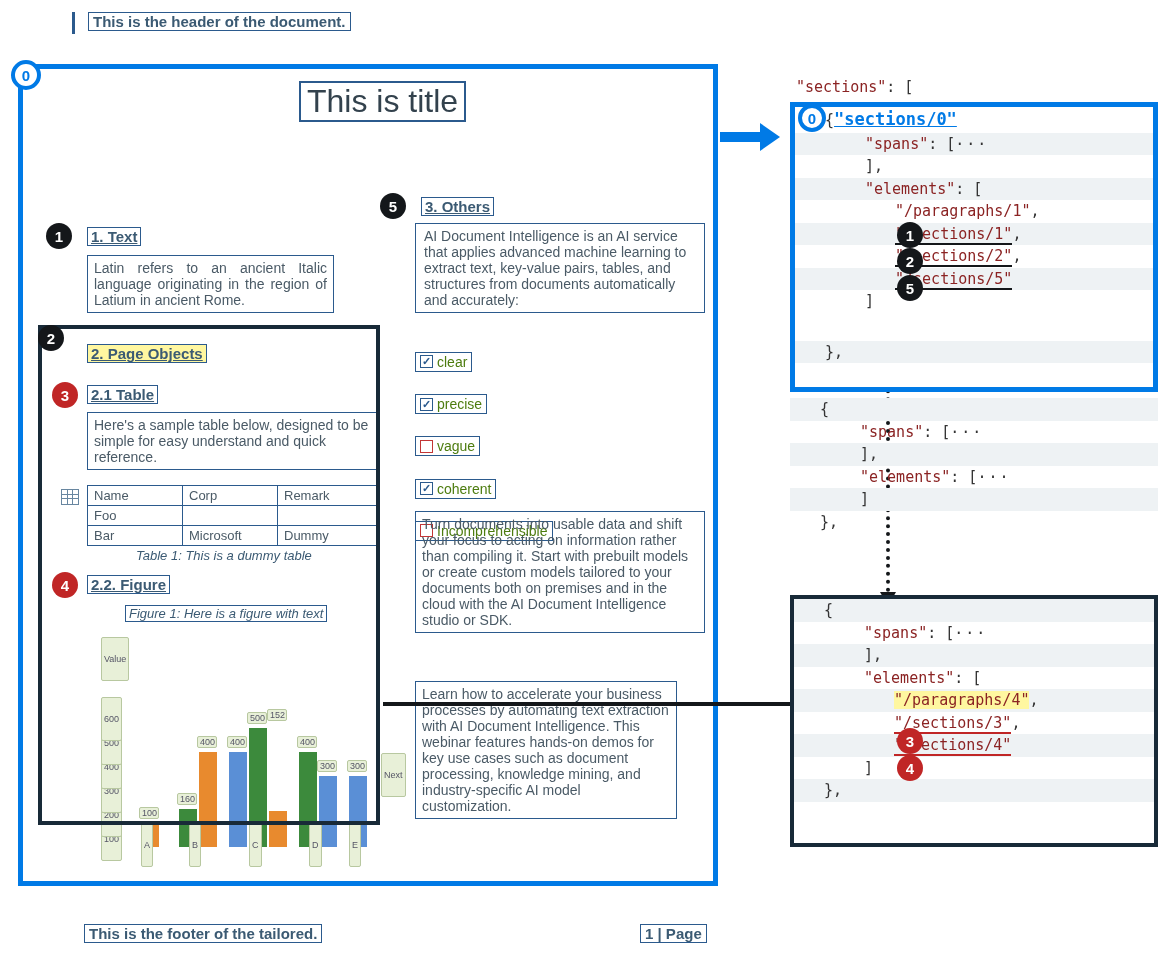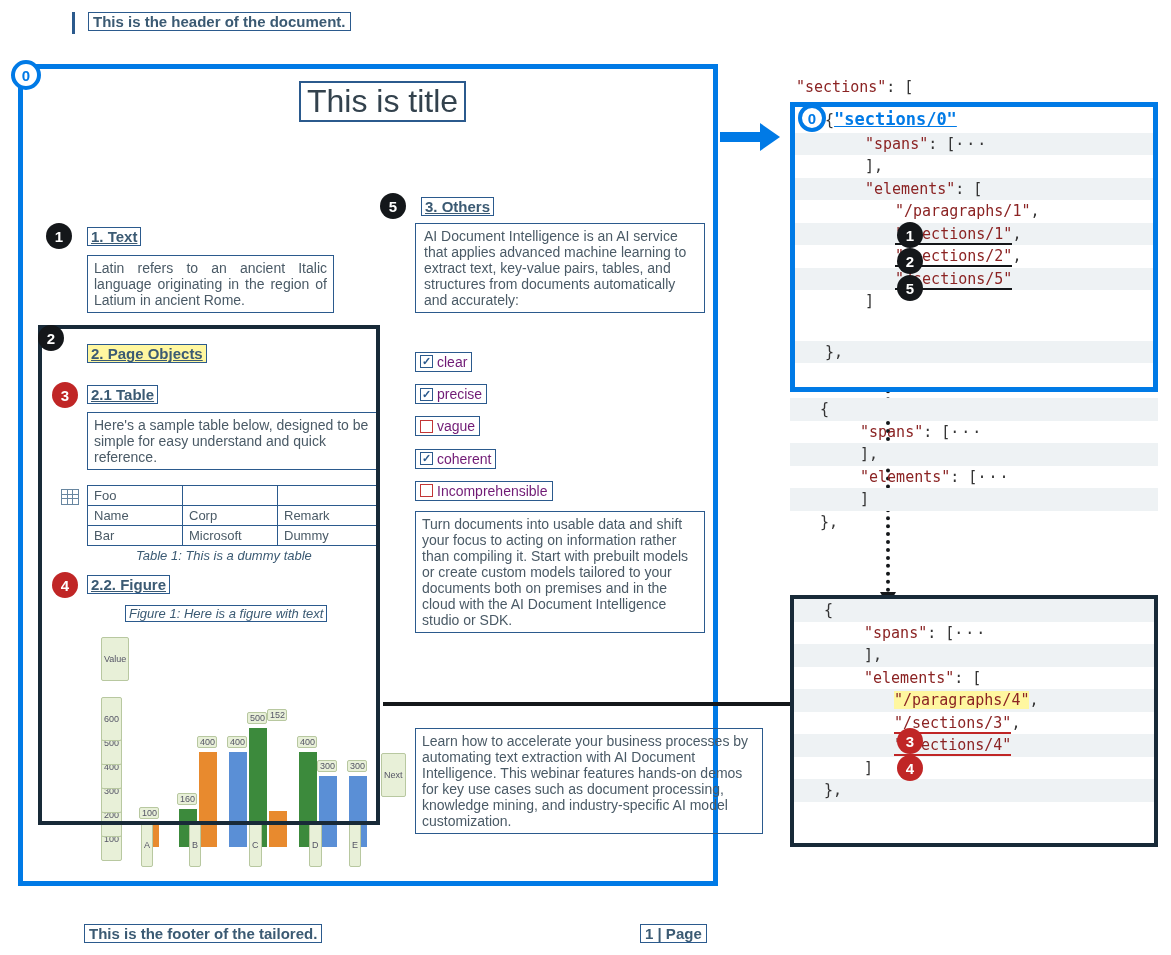--- a/index.html
+++ b/index.html
@@ -149,21 +149,21 @@
     font-size: 9px;
     background: #e8f0d8;
     border: 1px solid #b8c8a0;
     padding: 0 2px;
     color: #556;
     width: 20px;
     text-align:center;
     border-radius:2px;
   }
   
-  .check-row { border:1.6px solid #2b5a8d; display:inline-flex; align-items:center; padding:1px 4px; font-size:14px; color:#701a75; margin-bottom:12px; }
+  .check-row { border:1.6px solid #2b5a8d; display:inline-flex; align-items:center; padding:1px 4px; font-size:14px; color:#4d7c0f; margin-bottom:22px; }
   .chk { width:13px; height:13px; border:1.5px solid #2b5a8d; margin-right:4px; display:flex; align-items:center; justify-content:center; font-size:11px; }
   .chk.red { border-color:#c23636; }
   .chk.checked::after { content:"✓"; color:#2b5a8d; font-weight:700; line-height:1; }
 
   
   .json-pane {
     position: absolute;
     font-family: Consolas, Menlo, monospace;
     font-size: 15px;
     color: #333;
@@ -244,28 +244,28 @@
       </div>
     <div class="row">
         <div class="cell"></div>
         <div class="cell"></div>
         <div class="cell"></div>
       </div>
   </div>
   <table class="mini-table" style="position:absolute; left:64px; top:416px; width:290px;">
     <tbody>
         <tr>
+      <th style="width:95px;">Name</th>
+      <th style="width:95px;">Corp</th>
+      <th>Remark</th>
+    </tr>
+    <tr>
       <td>Foo</td>
       <td></td>
       <td></td>
-    </tr>
-    <tr>
-      <th style="width:95px;">Name</th>
-      <th style="width:95px;">Corp</th>
-      <th>Remark</th>
     </tr>
     <tr>
       <td>Bar</td>
       <td>Microsoft</td>
       <td>Dummy</td>
     </tr>
   </tbody>
     </table>
   <div class="caption" style="position:absolute; left:110px; top:479px; border:none; font-weight:400;">Table 1: This is a dummy table</div>
 
@@ -333,21 +333,21 @@
         <span class="chk checked"></span>
         <span>coherent</span>
       </div><br>
     <div class="check-row">
         <span class="chk red"></span>
         <span>Incomprehensible</span>
       </div>
   </div>
 
   <div style="position:absolute; left:392px; top:442px; width:290px;" class="para-box">Turn documents into usable data and shift your focus to acting on information rather than compiling it. Start with prebuilt models or create custom models tailored to your documents both on premises and in the cloud with the AI Document Intelligence studio or SDK.</div>
-  <div style="position:absolute; left:392px; top:612px; width:348px;margin-top:47px;" class="para-box">Learn how to accelerate your business processes by automating text extraction with AI Document Intelligence. This webinar features hands-on demos for key use cases such as document processing, knowledge mining, and industry-specific AI model customization.</div>
+  <div style="position:absolute; left:392px; top:612px; width:262px;" class="para-box">Learn how to accelerate your business processes by automating text extraction with AI Document Intelligence. This webinar features hands-on demos for key use cases such as document processing, knowledge mining, and industry-specific AI model customization.</div>
 </div>
 
 <div class="dark-frame"></div>
 
 <div class="badge black" style="left:46px; top:223px;">1</div>
 <div class="badge black" style="left:38px; top:325px;">2</div>
 <div class="badge red" style="left:52px; top:382px;">3</div>
 <div class="badge red" style="left:52px; top:572px;">4</div>
 <div class="badge black" style="left:380px; top:193px;">5</div>
 

